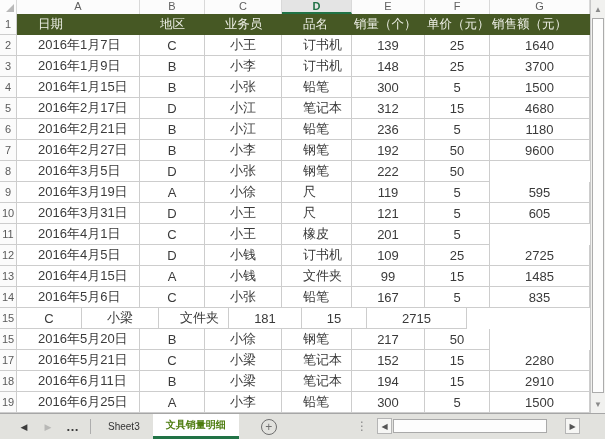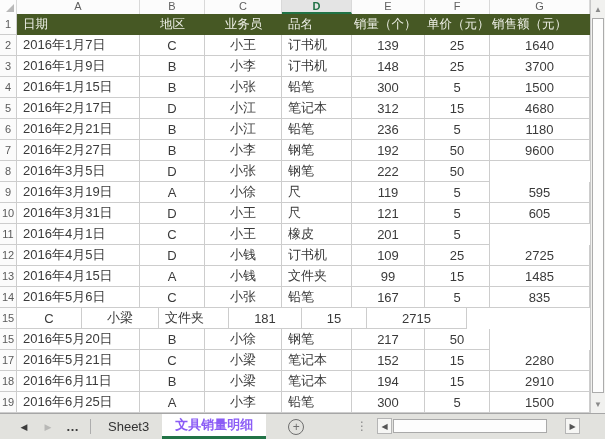--- a/index.html
+++ b/index.html
@@ -20,42 +20,42 @@
   
   .w0{width:123px}.w1{width:65px}.w2{width:77px}.w3{width:70px}.w4{width:73px}.w5{width:65px}.w6{width:100px}
   
   .gridrows { position:absolute; left:0; top:14px; width:590px; }
   .row { display:flex; height:21px; }
   .gut { width:17px; height:21px; font-size:11px; color:#5a5a5a; background:#fbfbfb;
     display:flex; align-items:center; justify-content:center;
     border-right:1px solid #cdcdcd; border-bottom:1px solid #cdcdcd; }
   .cell { height:21px; display:flex; align-items:center; font-size:13px; overflow:hidden; white-space:nowrap;
     border-right:1px solid #cdcdcd; border-bottom:1px solid #cdcdcd; background:#fff; color:#3a3a3a; }
-  .a0,.a3 { justify-content:flex-start; padding-left:6px; }
+  .a0,.a3 { justify-content:flex-start; padding-left:21px; }
   .a1,.a2,.a4,.a5,.a6 { justify-content:center; }
   .hrow .cell { background:#465824; color:#edefe6; border-right:none; border-bottom:none; font-size:12.5px; }
   .hrow .cell.a4,.hrow .cell.a5,.hrow .cell.a6 { justify-content:flex-start; padding-left:2px; }
   
   .vscroll { position:absolute; left:590px; top:0; width:15px; height:413px;
     background:#f1f1ef; border-left:1px solid #c8c8c8; }
   .vbtn { position:absolute; left:0; width:14px; height:16px; display:flex; align-items:center;
     justify-content:center; font-size:8px; color:#8a8a8a; background:#f1f1ef; }
   .vbtn.up { top:1px; } .vbtn.down { bottom:1px; }
   .vthumb { position:absolute; left:1px; right:1px; top:18px; bottom:20px;
     background:#fdfdfd; border:1px solid #ababab; }
   
   .tabbar { position:absolute; left:0; top:413px; width:605px; height:26px;
     background:#e2e2de; border-top:1px solid #a6a6a6; display:flex; align-items:stretch; }
   .navbtn { width:24px; display:flex; align-items:center; justify-content:center; font-size:9px; color:#3c3c3c; }
   .navbtn.dis { color:#b8b8b6; }
   .navdots { width:26px; display:flex; align-items:center; justify-content:center;
     font-size:13px; font-weight:bold; color:#3c3c3c; letter-spacing:1px; }
   .tdiv { width:1px; background:#adadad; margin:5px 4px; }
-  .sheettab { padding:0 13px; display:flex; align-items:center; font-size:13px; color:#333; }
-  .sheettab.active { background:#fff; color:#8b5cf6; font-weight:bold; border-bottom:3px solid #217346; }
+  .sheettab { padding:0 13px; display:flex; align-items:center; font-size:10px; color:#333; }
+  .sheettab.active { background:#fff; color:#4d7c0f; font-weight:bold; border-bottom:3px solid #217346; }
   .addbtn { margin-left:22px; align-self:center; width:16px; height:16px; border:1px solid #6e6e6e;
     border-radius:50%; display:flex; align-items:center; justify-content:center;
     font-size:12px; color:#6e6e6e; line-height:1; }
   .splitter { position:absolute; left:358px; top:415px; width:8px; height:22px; display:flex;
     align-items:center; justify-content:center; color:#8a8a8a; font-size:12px; }
   .hbtn { position:absolute; top:418px; width:15px; height:16px; background:#f6f6f4;
     border:1px solid #b5b5b5; display:flex; align-items:center; justify-content:center;
     font-size:8px; color:#555; }
   .hthumb { position:absolute; left:393px; top:419px; width:154px; height:14px;
     background:#fdfdfd; border:1px solid #a9a9a9; }

